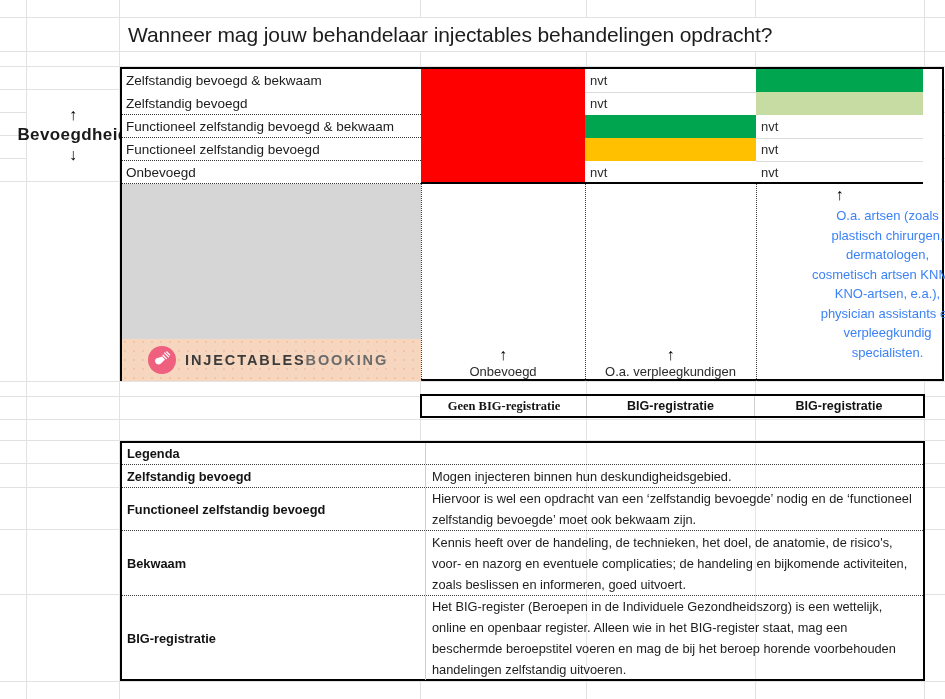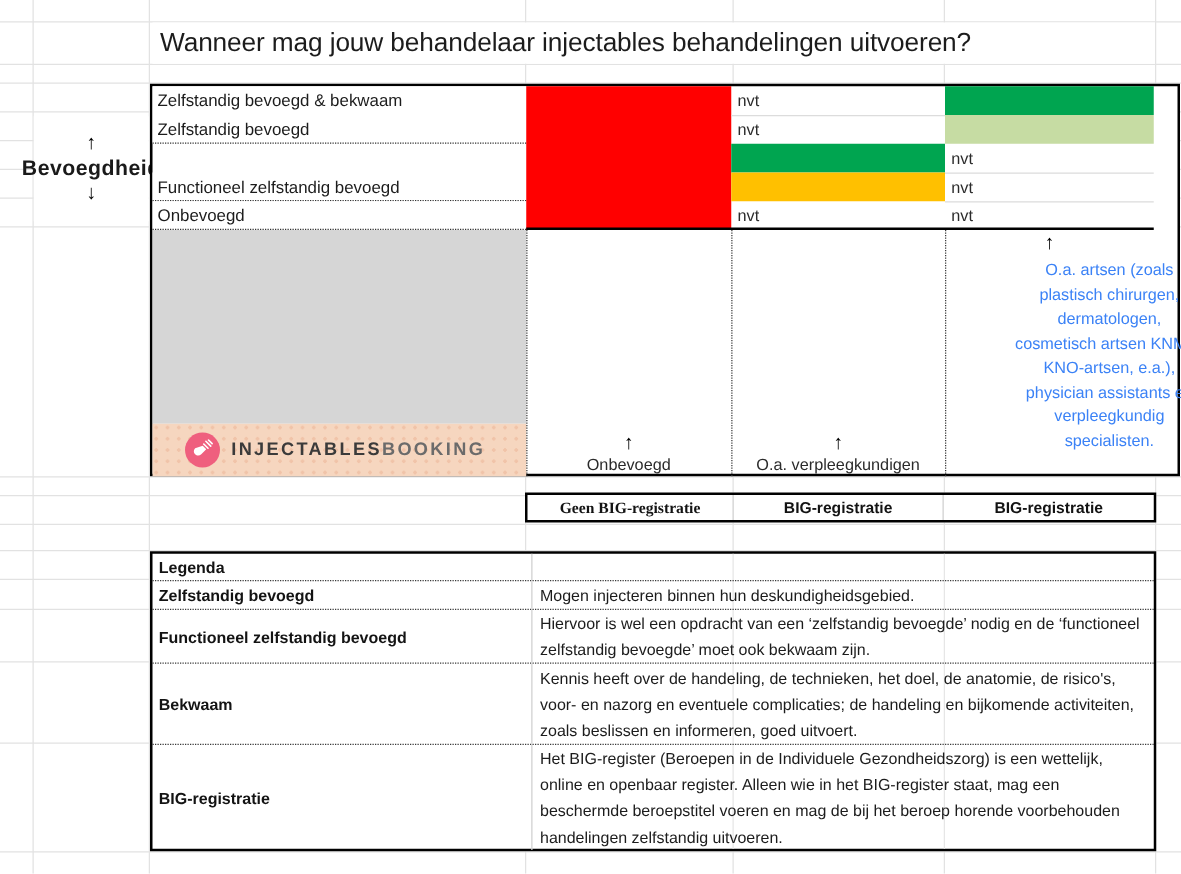--- a/index.html
+++ b/index.html
@@ -154,32 +154,33 @@
   <div class="grid-row-line" style="top:396px"></div>
   <div class="grid-row-line" style="top:419px"></div>
   <div class="grid-row-line" style="top:440px"></div>
   <div class="grid-row-line" style="top:463px"></div>
   <div class="grid-row-line" style="top:487px"></div>
   <div class="grid-row-line" style="top:529px"></div>
   <div class="grid-row-line" style="top:594px"></div>
   <div class="grid-row-line" style="top:681px"></div>
 </div>
 
-<div class="abs" id="title">Wanneer mag jouw behandelaar injectables behandelingen uitvoeren?</div>
+<div class="abs" id="title">Wanneer mag jouw behandelaar injectables behandelingen opdracht?</div>
 
 <div class="abs" style="left:27px; top:93px; width:92px; height:84px; display:flex; flex-direction:column; align-items:center; justify-content:center; background:#fff;">
   <span class="arrow-up">↑</span>
   <span style="font-size:17px; font-weight:bold; letter-spacing:.4px; margin:2px 0;">Bevoegdheid</span>
   <span class="arrow-up">↓</span>
 </div>
 
 <div class="abs" id="matrix">
 
   <div class="rowlabel" style="top:0px;  height:23px;">Zelfstandig bevoegd &amp; bekwaam</div>
   <div class="rowlabel dash-bot" style="top:23px; height:23px;">Zelfstandig bevoegd</div>
+  <div class="rowlabel dash-bot" style="top:46px; height:23px;">Functioneel zelfstandig bevoegd &amp; bekwaam</div>
   <div class="rowlabel dash-bot" style="top:69px; height:23px;">Functioneel zelfstandig bevoegd</div>
   <div class="rowlabel dash-bot" style="top:92px; height:23px;">Onbevoegd</div>
 
   <div class="cell" style="left:299px; top:0px; width:164px; height:115px; background:#FF0000;"></div>
 
   <div class="nvt" style="left:463px; top:0px;  width:171px; height:23px;">nvt</div>
   <div class="thinline" style="left:463px; top:23px; width:171px;"></div>
   <div class="nvt" style="left:463px; top:23px; width:171px; height:23px;">nvt</div>
   <div class="cell" style="left:463px; top:46px; width:171px; height:23px; background:#00A550;"></div>
   <div class="cell" style="left:463px; top:69px; width:171px; height:23px; background:#FFC000;"></div>

